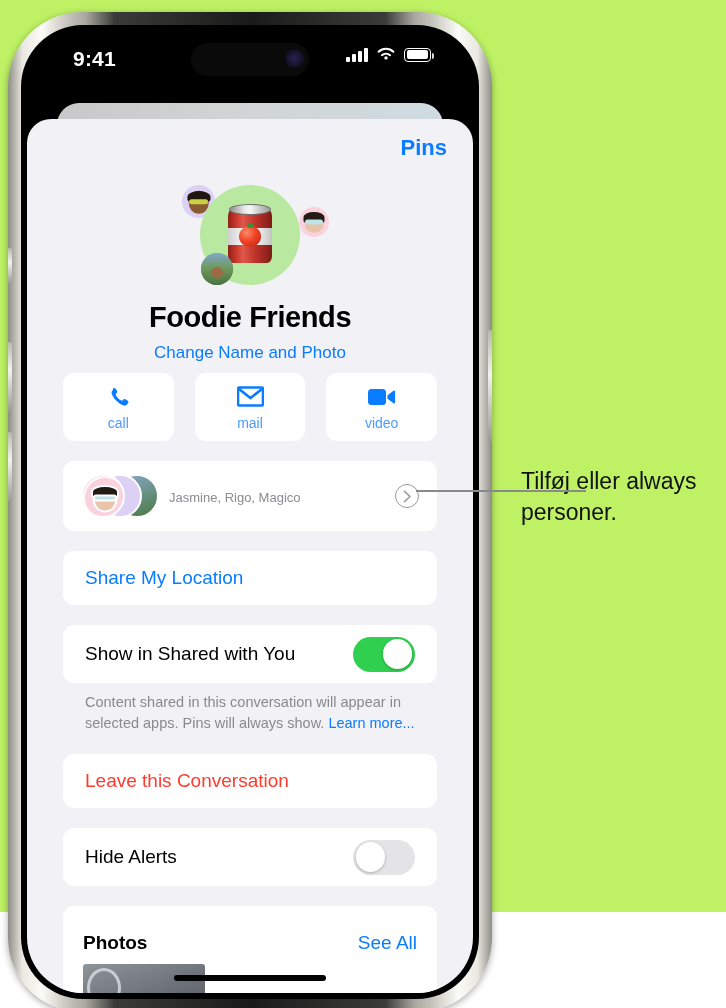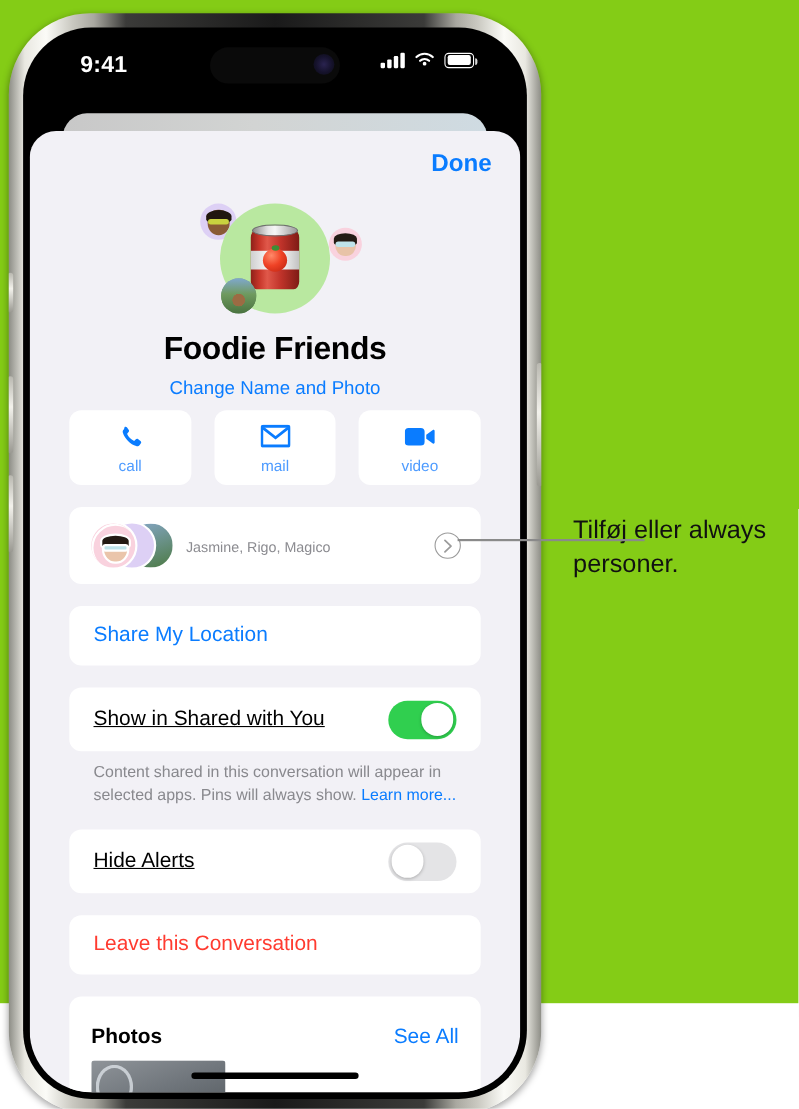--- a/index.html
+++ b/index.html
@@ -3,21 +3,21 @@
 <meta charset="utf-8">
 <style>
   * { box-sizing: border-box; margin: 0; padding: 0; }
   html, body {
     width: 726px; height: 1008px;
     background: #ffffff;
     font-family: "Liberation Sans", sans-serif;
     overflow: hidden;
   }
 
-  #stage { position: relative; width: 726px; height: 912px; background:#84cc16; }
+  #stage { position: relative; width: 726px; height: 912px; background:#bef264; }
 
   
   .phone {
     position: absolute;
     left: 8px; top: 12px;
     width: 484px; height: 1000px;
     border-radius: 74px;
     background:
       linear-gradient(90deg,#8d8d86 0%, #e9e8e1 3%, #fbfbf7 7%, #c9c8c0 12%, #a9a8a0 16%,
                       #3b3b39 22%, #1a1a1a 50%, #3b3b39 78%,
@@ -193,21 +193,21 @@
     position:absolute; right:18px; top:50%; transform:translateY(-50%);
     width:24px; height:24px; border-radius:50%; border:1.4px solid #9b9b9b;
     display:flex; align-items:center; justify-content:center;
   }
 
   .simple-row { height:54px; display:flex; align-items:center; padding:0 22px; font-size:19px; cursor:pointer; }
   .link-blue { color:#0a7cff; }
   .link-red  { color:#ff3b30; }
 
   .toggle-row { height:58px; display:flex; align-items:center; justify-content:space-between; padding:0 22px; }
-  .toggle-label { font-size:19px; color:#000;text-decoration:underline; }
+  .toggle-label { font-size:19px; color:#000; }
   .switch { width:62px; height:35px; border-radius:18px; position:relative; cursor:pointer; flex:none; }
   .switch.on  { background:#30cf4f; }
   .switch.off { background:#e4e4e6; }
   .knob { position:absolute; top:2.6px; width:29.5px; height:29.5px; border-radius:50%; background:#fff;
           box-shadow:0 1px 3px rgba(0,0,0,.25); }
   .switch.on .knob  { right:2.6px; }
   .switch.off .knob { left:2.6px; }
 
   .footnote { font-size:14.5px; color:#89898e; line-height:1.45; padding:9px 22px 0 22px; }
   .footnote a { color:#0a7cff; text-decoration:none; }
@@ -283,21 +283,21 @@
                 <span></span>
               </div>
           </div>
         </div>
 
         <div class="sheet-behind"></div>
 
         <div class="sheet">
 
           <div class="sheet-head">
-            <button class="done-btn">Done</button>
+            <button class="done-btn">Pins</button>
           </div>
 
           <div class="group-head">
             <div class="avatar-cluster">
 
               <div class="mini-avatar mini-1">
                 <div class="face">
                   <div class="head" style="background:#8a5a35"></div>
                   <div class="hair"></div>
                   <div class="glasses" style="background:#c9d13f"></div>
@@ -398,30 +398,30 @@
                   <span class="knob"></span>
                 </span>
               </div>
             </div>
 
             <div class="footnote">
               <span>Content shared in this conversation will appear in selected apps. Pins will always show. </span><a href="#">Learn more...</a>
             </div>
 
             <div class="card">
+              <div class="simple-row link-red">Leave this Conversation</div>
+            </div>
+
+            <div class="card">
               <div class="toggle-row">
                 <span class="toggle-label">Hide Alerts</span>
                 <span class="switch off">
                   <span class="knob"></span>
                 </span>
               </div>
-            </div>
-
-            <div class="card">
-              <div class="simple-row link-red">Leave this Conversation</div>
             </div>
 
             <div class="card" style="margin-top:20px; padding-bottom:4px;">
               <div class="photos-head">
                 <span class="photos-title">Photos</span>
                 <span class="see-all">See All</span>
               </div>
               <div class="photos-strip">
                 <div class="thumb">
 

